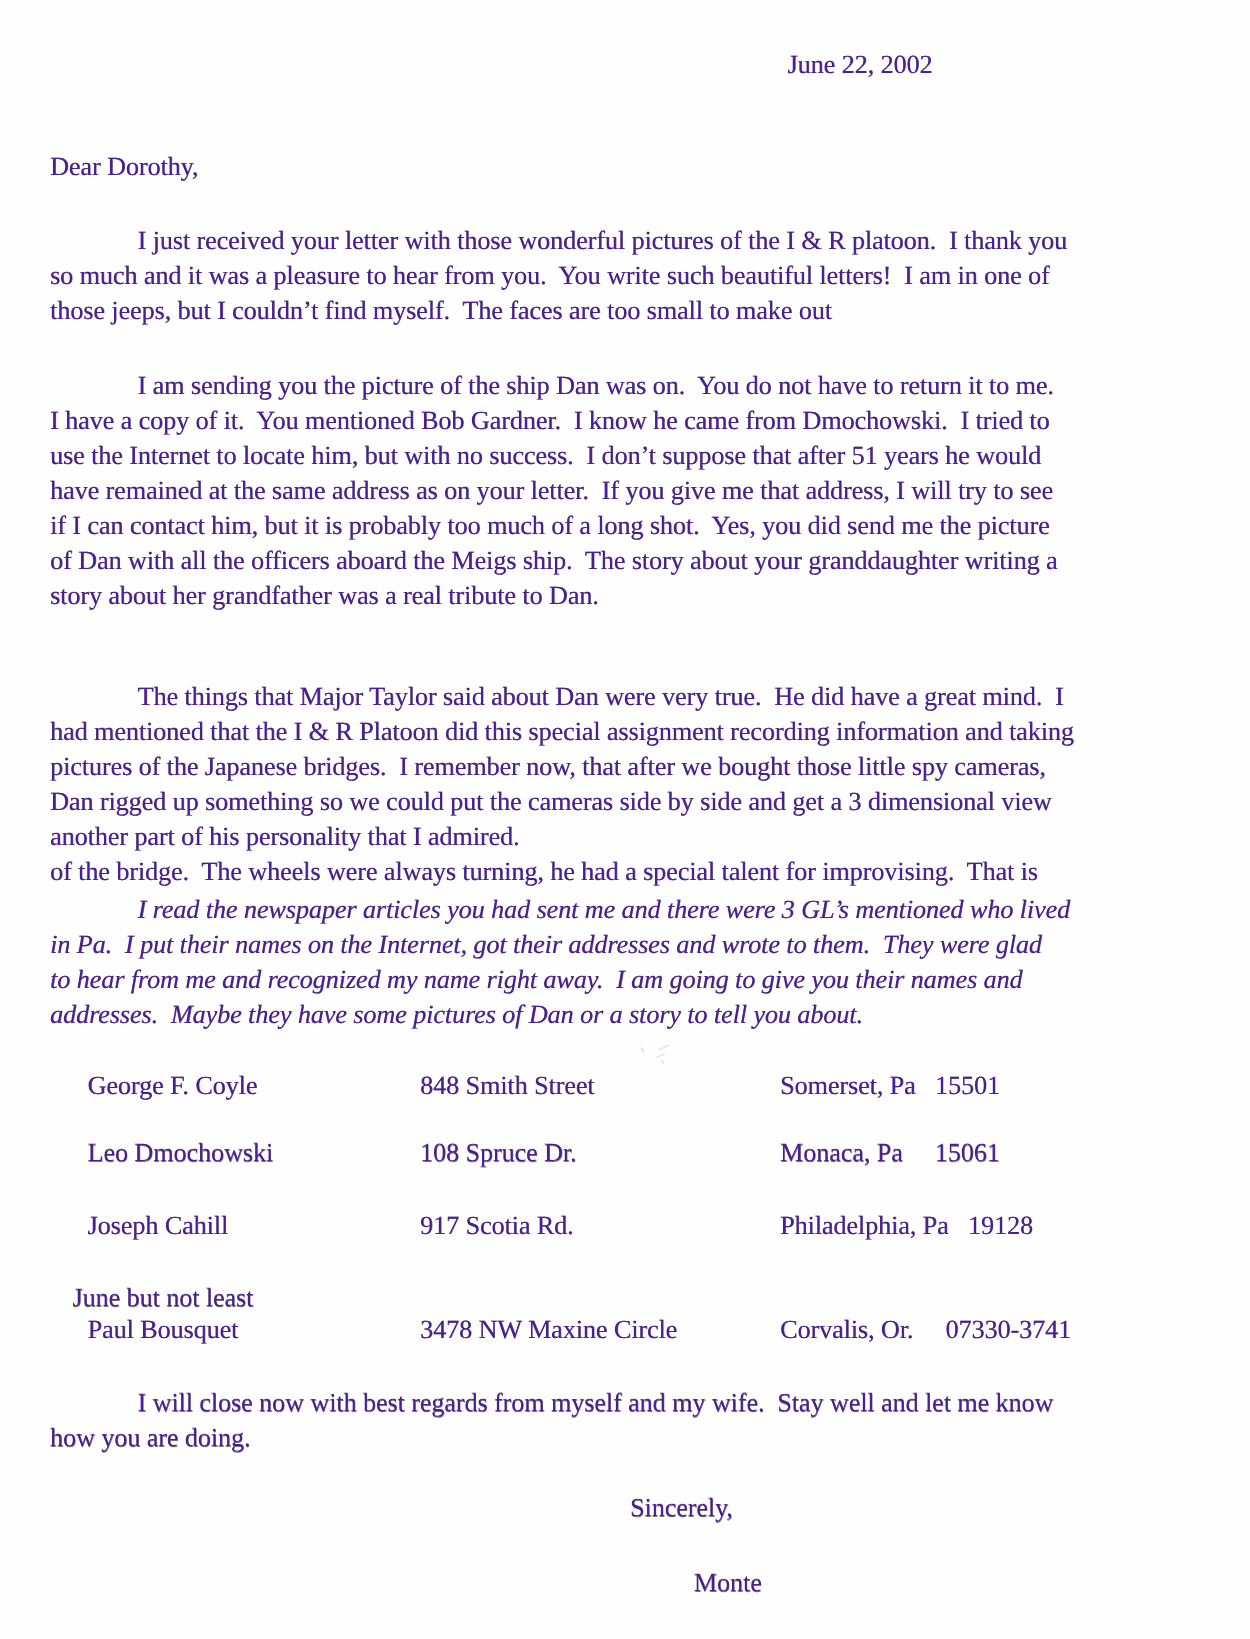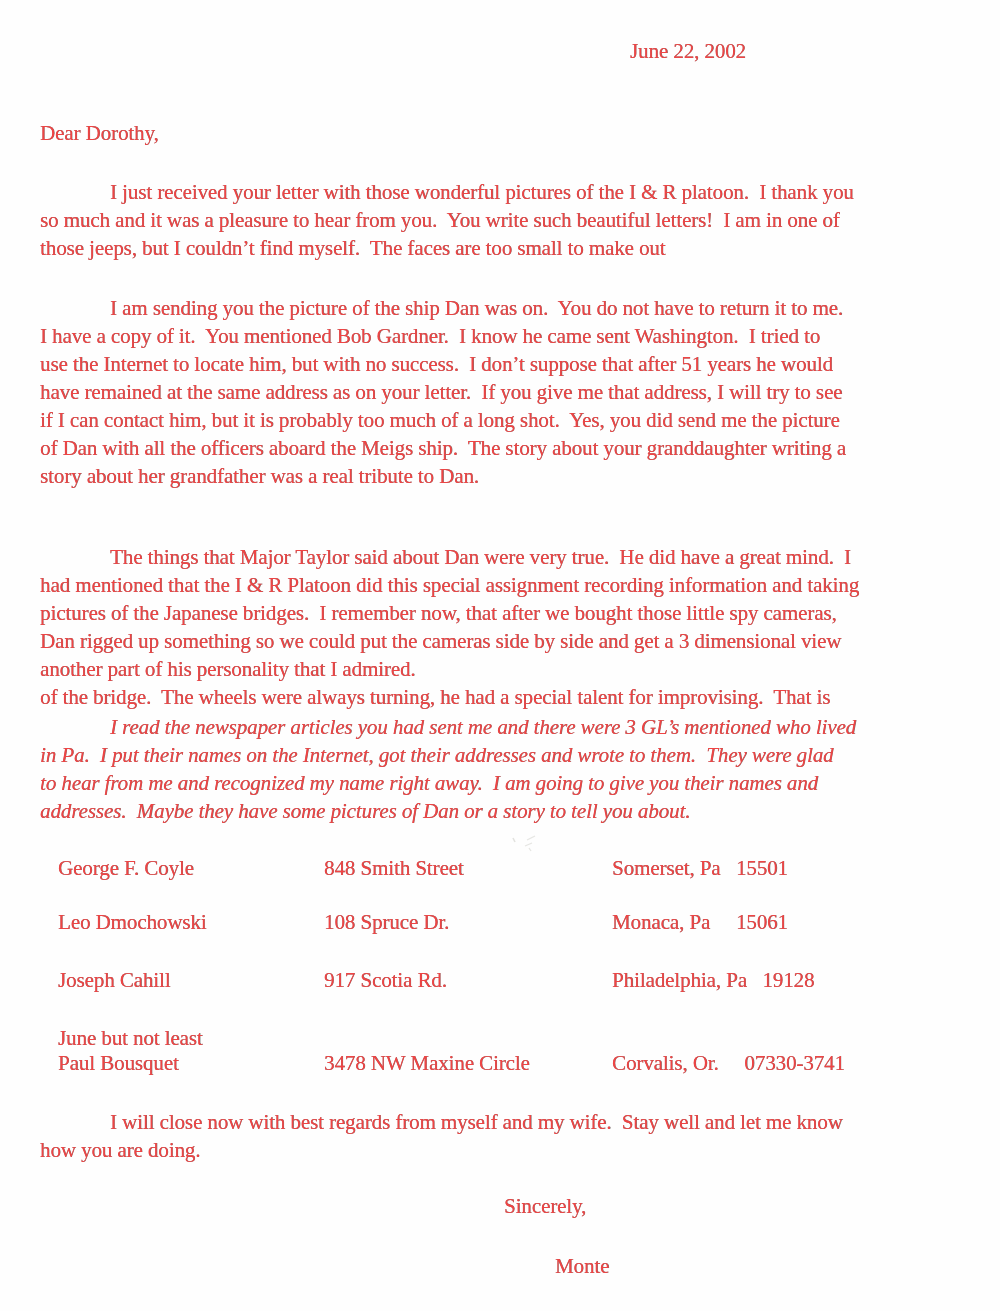--- a/index.html
+++ b/index.html
@@ -6,36 +6,36 @@
     margin: 0;
     padding: 0;
     background: #ffffff;
   }
   .page {
     position: relative;
     width: 1000px;
     height: 1311px;
     background: #fefefe;
     font-family: "Liberation Serif", serif;
-    color: #ef4444;
+    color: #4c1d95;
     overflow: hidden;
   }
   .txt {
     white-space: pre;
     font-size: 21px;
     line-height: 28px;
     letter-spacing: -0.1px;
     text-shadow: 0.3px 0.3px 0.4px rgba(0,0,0,0.55);
   }
   .abs { position: absolute; }
   .para { position: absolute; left: 40px; }
   .line { white-space: pre; font-size: 21px; line-height: 28px; letter-spacing: -0.1px;
           text-shadow: 0.3px 0.3px 0.4px rgba(0,0,0,0.55); }
   .indent { padding-left: 70px; }
-  .addr-row { position: absolute; left: 0; width: 988px; height: 28px; }
+  .addr-row { position: absolute; left: 12px; width: 988px; height: 28px; }
   .addr-name   { position: absolute; left: 58px; }
   .addr-street { position: absolute; left: 324px; }
   .addr-city   { position: absolute; left: 612px; }
   .smudge { position: absolute; opacity: 0.28; }
 </style>
 </head>
 <body>
 
 <div class="page">
 
@@ -44,21 +44,21 @@
   <div class="abs txt" style="left:40px; top:119px;">Dear Dorothy,</div>
 
   <div class="para" style="top:178px;">
     <div class="line indent">I just received your letter with those wonderful pictures of the I &amp; R platoon.  I thank you</div>
     <div class="line">so much and it was a pleasure to hear from you.  You write such beautiful letters!  I am in one of</div>
     <div class="line">those jeeps, but I couldn’t find myself.  The faces are too small to make out</div>
   </div>
 
   <div class="para" style="top:294px;">
     <div class="line indent">I am sending you the picture of the ship Dan was on.  You do not have to return it to me.</div>
-    <div class="line">I have a copy of it.  You mentioned Bob Gardner.  I know he came sent Washington.  I tried to</div>
+    <div class="line">I have a copy of it.  You mentioned Bob Gardner.  I know he came from Dmochowski.  I tried to</div>
     <div class="line">use the Internet to locate him, but with no success.  I don’t suppose that after 51 years he would</div>
     <div class="line">have remained at the same address as on your letter.  If you give me that address, I will try to see</div>
     <div class="line">if I can contact him, but it is probably too much of a long shot.  Yes, you did send me the picture</div>
     <div class="line">of Dan with all the officers aboard the Meigs ship.  The story about your granddaughter writing a</div>
     <div class="line">story about her grandfather was a real tribute to Dan.</div>
   </div>
 
   <div class="para" style="top:543px;">
     <div class="line indent">The things that Major Taylor said about Dan were very true.  He did have a great mind.  I</div>
     <div class="line">had mentioned that the I &amp; R Platoon did this special assignment recording information and taking</div>

